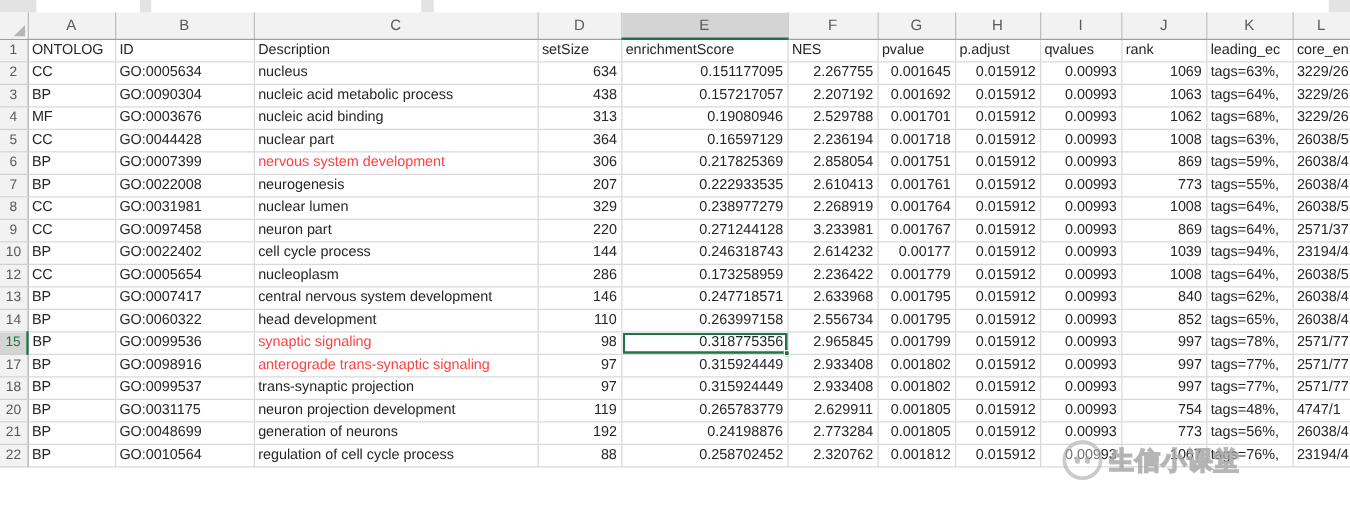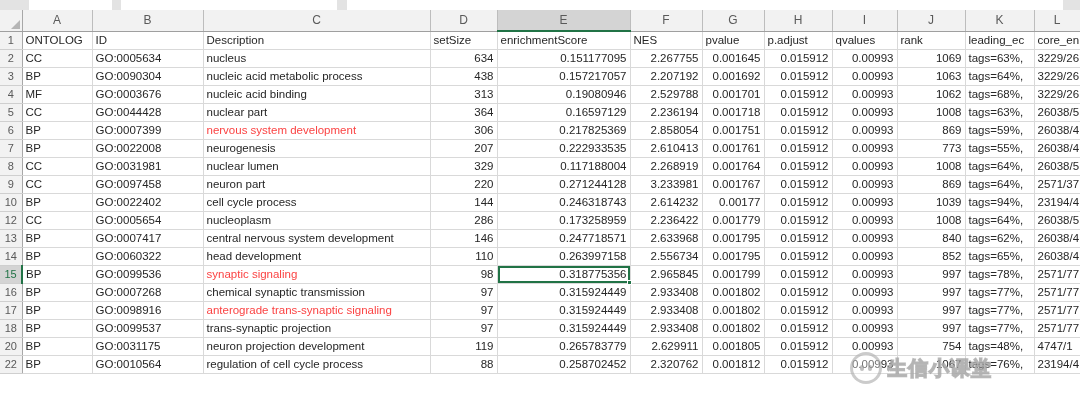--- a/index.html
+++ b/index.html
@@ -201,21 +201,21 @@
           <td class="num">773</td>
           <td>tags=55%,</td>
           <td>26038/4</td>
         </tr>
         <tr>
           <td class="rh">8</td>
           <td>CC</td>
           <td>GO:0031981</td>
           <td>nuclear lumen</td>
           <td class="num">329</td>
-          <td class="num">0.117188004</td>
+          <td class="num">0.238977279</td>
           <td class="num">2.268919</td>
           <td class="num">0.001764</td>
           <td class="num">0.015912</td>
           <td class="num">0.00993</td>
           <td class="num">1008</td>
           <td>tags=64%,</td>
           <td>26038/5</td>
         </tr>
         <tr>
           <td class="rh">9</td>
@@ -301,35 +301,20 @@
           <td class="num sel">0.318775356<span class="fill-handle"></span></td>
           <td class="num">2.965845</td>
           <td class="num">0.001799</td>
           <td class="num">0.015912</td>
           <td class="num">0.00993</td>
           <td class="num">997</td>
           <td>tags=78%,</td>
           <td>2571/77</td>
         </tr>
         <tr>
-          <td class="rh">16</td>
-          <td>BP</td>
-          <td>GO:0007268</td>
-          <td>chemical synaptic transmission</td>
-          <td class="num">97</td>
-          <td class="num">0.315924449</td>
-          <td class="num">2.933408</td>
-          <td class="num">0.001802</td>
-          <td class="num">0.015912</td>
-          <td class="num">0.00993</td>
-          <td class="num">997</td>
-          <td>tags=77%,</td>
-          <td>2571/77</td>
-        </tr>
-        <tr>
           <td class="rh">17</td>
           <td>BP</td>
           <td>GO:0098916</td>
           <td class="red">anterograde trans-synaptic signaling</td>
           <td class="num">97</td>
           <td class="num">0.315924449</td>
           <td class="num">2.933408</td>
           <td class="num">0.001802</td>
           <td class="num">0.015912</td>
           <td class="num">0.00993</td>
@@ -361,20 +346,35 @@
           <td class="num">0.265783779</td>
           <td class="num">2.629911</td>
           <td class="num">0.001805</td>
           <td class="num">0.015912</td>
           <td class="num">0.00993</td>
           <td class="num">754</td>
           <td>tags=48%,</td>
           <td>4747/1</td>
         </tr>
         <tr>
+          <td class="rh">21</td>
+          <td>BP</td>
+          <td>GO:0048699</td>
+          <td>generation of neurons</td>
+          <td class="num">192</td>
+          <td class="num">0.24198876</td>
+          <td class="num">2.773284</td>
+          <td class="num">0.001805</td>
+          <td class="num">0.015912</td>
+          <td class="num">0.00993</td>
+          <td class="num">773</td>
+          <td>tags=56%,</td>
+          <td>26038/4</td>
+        </tr>
+        <tr>
           <td class="rh">22</td>
           <td>BP</td>
           <td>GO:0010564</td>
           <td>regulation of cell cycle process</td>
           <td class="num">88</td>
           <td class="num">0.258702452</td>
           <td class="num">2.320762</td>
           <td class="num">0.001812</td>
           <td class="num">0.015912</td>
           <td class="num">0.00993</td>

